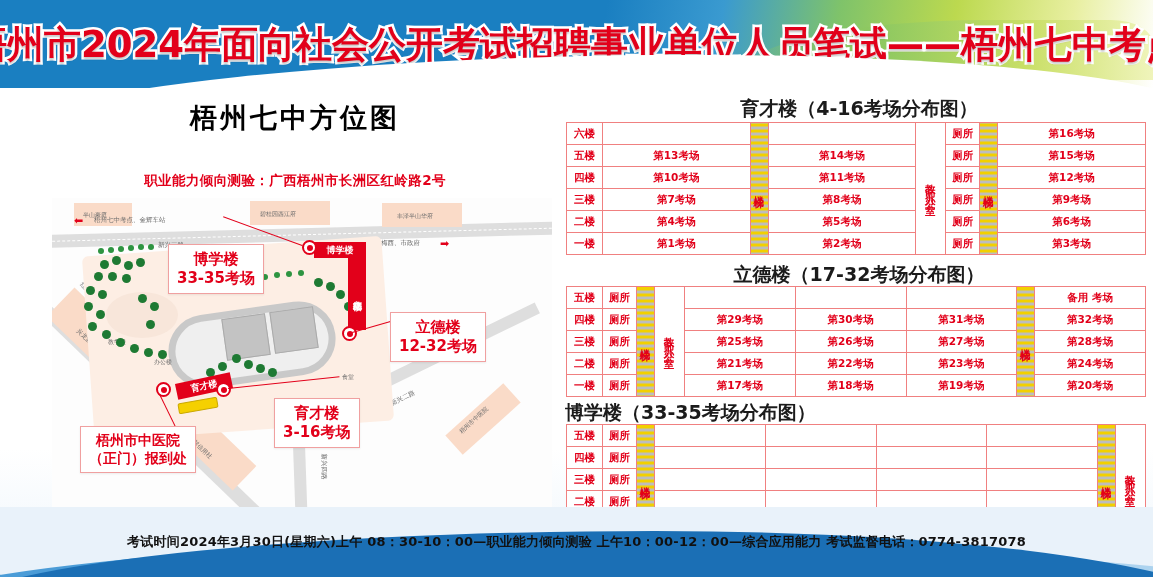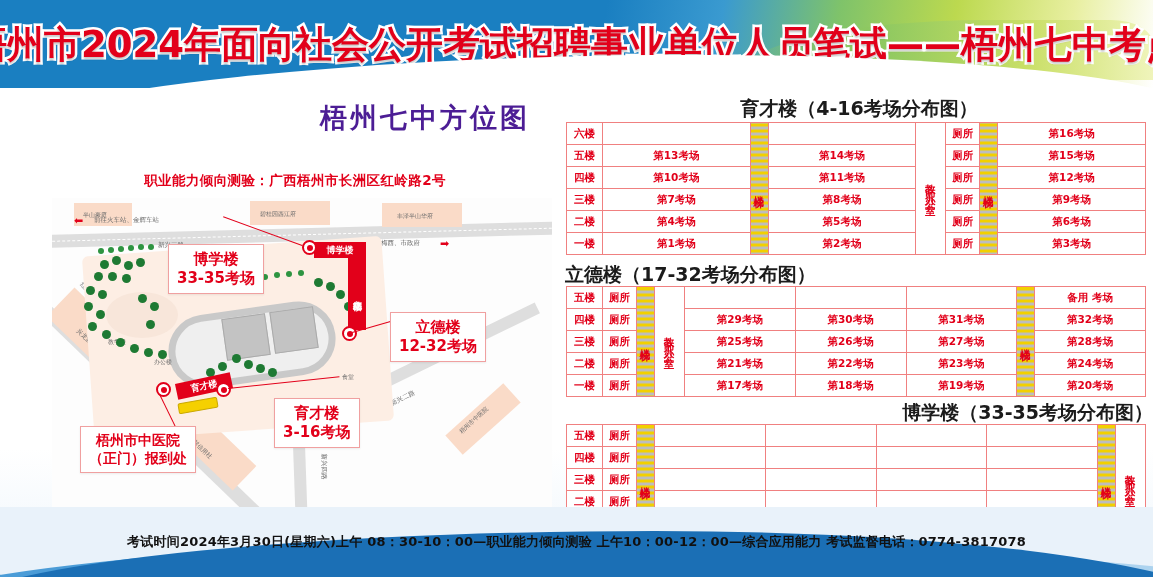--- a/index.html
+++ b/index.html
@@ -40,22 +40,22 @@
   }
 
   
   .stage{
     position:absolute; left:0; top:88px; width:1153px; height:440px;
     background:linear-gradient(180deg,#ffffff 0%,#ffffff 82%,#f4f9fd 100%);
   }
 
   
   .map-head{
-    position:absolute; left:60px; top:100px; width:470px; text-align:right;
-    font-size:27px; font-weight:bold; color:#4c1d95; letter-spacing:3px;
+    position:absolute; left:60px; top:100px; width:470px; text-align:center;
+    font-size:27px; font-weight:bold; color:#000000; letter-spacing:3px;
     font-family:"DejaVu Sans","Liberation Sans",sans-serif;
   }
   .map-addr{
     position:absolute; left:60px; top:172px; width:470px; text-align:center;
     font-size:13.5px; font-weight:bold; color:#e2001a; letter-spacing:.4px;
     font-family:"DejaVu Sans","Liberation Sans",sans-serif;
   }
   .map{
     position:absolute; left:52px; top:198px; width:500px; height:322px;
     background:#fdfdfd; overflow:hidden;
@@ -168,21 +168,21 @@
   <div class="blk" style="left:198px; top:3px; width:80px; height:24px;"></div>
   <div class="blk-l" style="left:208px; top:12px;">碧桂园西江府</div>
 
   <div class="blk" style="left:330px; top:5px; width:80px; height:24px;"></div>
   <div class="blk-l" style="left:345px; top:14px;">丰泽半山华府</div>
 
   <div class="rd-label" style="left:106px; top:43px;">新兴三路</div>
   <div class="rd-label" style="left:316px; top:41px;">前往梅西、市政府</div>
   <div class="arrow-r" style="left:388px; top:40px;">➡</div>
 
-  <div class="rd-label" style="left:42px; top:18px;">前往火车站、金辉车站</div>
+  <div class="rd-label" style="left:42px; top:18px;">梧州七中考点、金辉车站</div>
   <div class="arrow-r" style="left:22px; top:17px;">⬅</div>
 
   <div class="blk" style="left:-6px; top:120px; width:104px; height:40px; transform:rotate(44deg);"></div>
   <div class="blk-l" style="left:22px; top:136px; transform:rotate(44deg);">兴龙酒店</div>
   <div class="rd-label" style="left:26px; top:88px; transform:rotate(44deg);">红岭路</div>
 
   <div class="blk" style="left:110px; top:230px; width:96px; height:34px; transform:rotate(44deg);"></div>
   <div class="blk-l" style="left:133px; top:245px; transform:rotate(44deg);">农村信用社</div>
 
   <div class="blk" style="left:392px; top:208px; width:78px; height:26px; transform:rotate(-42deg);"></div>
@@ -342,21 +342,21 @@
     <tr>
       <td class="floor">一楼</td>
       <td>第1考场</td>
       <td>第2考场</td>
       <td class="wc">厕所</td>
       <td>第3考场</td>
     </tr>
   </tbody>
 </table>
 
-<div class="tbl-title" style="left:565px; top:262px; width:588px; ">立德楼（17-32考场分布图）</div>
+<div class="tbl-title" style="left:565px; top:262px; width:588px; text-align:center;">立德楼（17-32考场分布图）</div>
 <table class="plan" style="left:566px; top:286px; width:580px;">
   <tbody>
     <tr>
       <td class="floor">五楼</td>
       <td class="wc">厕所</td>
       <td class="stair" rowspan="5">楼梯</td>
       <td class="office" rowspan="5">教师办公室</td>
       <td></td>
       <td></td>
       <td></td>
@@ -391,21 +391,21 @@
       <td class="floor">一楼</td>
       <td class="wc">厕所</td>
       <td>第17考场</td>
       <td>第18考场</td>
       <td>第19考场</td>
       <td>第20考场</td>
     </tr>
   </tbody>
 </table>
 
-<div class="tbl-title" style="left:565px; top:400px; width:588px; text-align:right;">博学楼（33-35考场分布图）</div>
+<div class="tbl-title" style="left:565px; top:400px; width:588px; text-align:left;">博学楼（33-35考场分布图）</div>
 <table class="plan" style="left:566px; top:424px; width:580px;">
   <tbody>
     <tr>
       <td class="floor">五楼</td>
       <td class="wc">厕所</td>
       <td class="stair" rowspan="5">楼梯</td>
       <td></td>
       <td></td>
       <td></td>
       <td></td>

